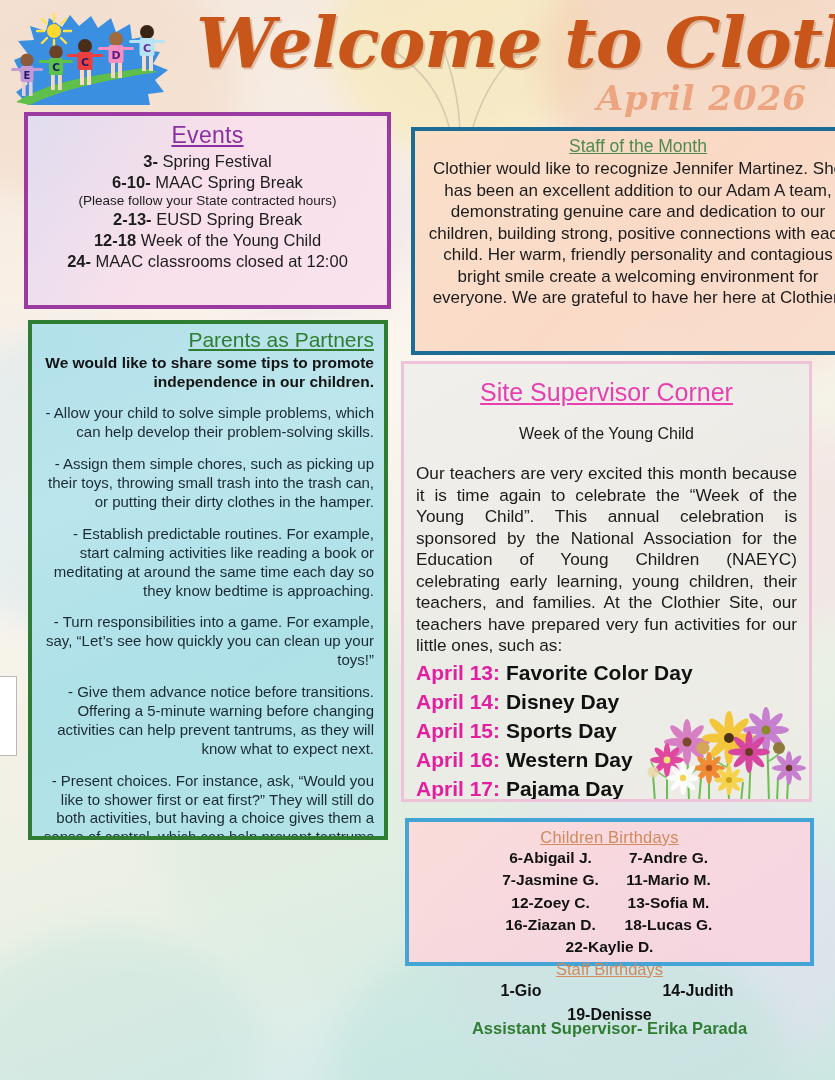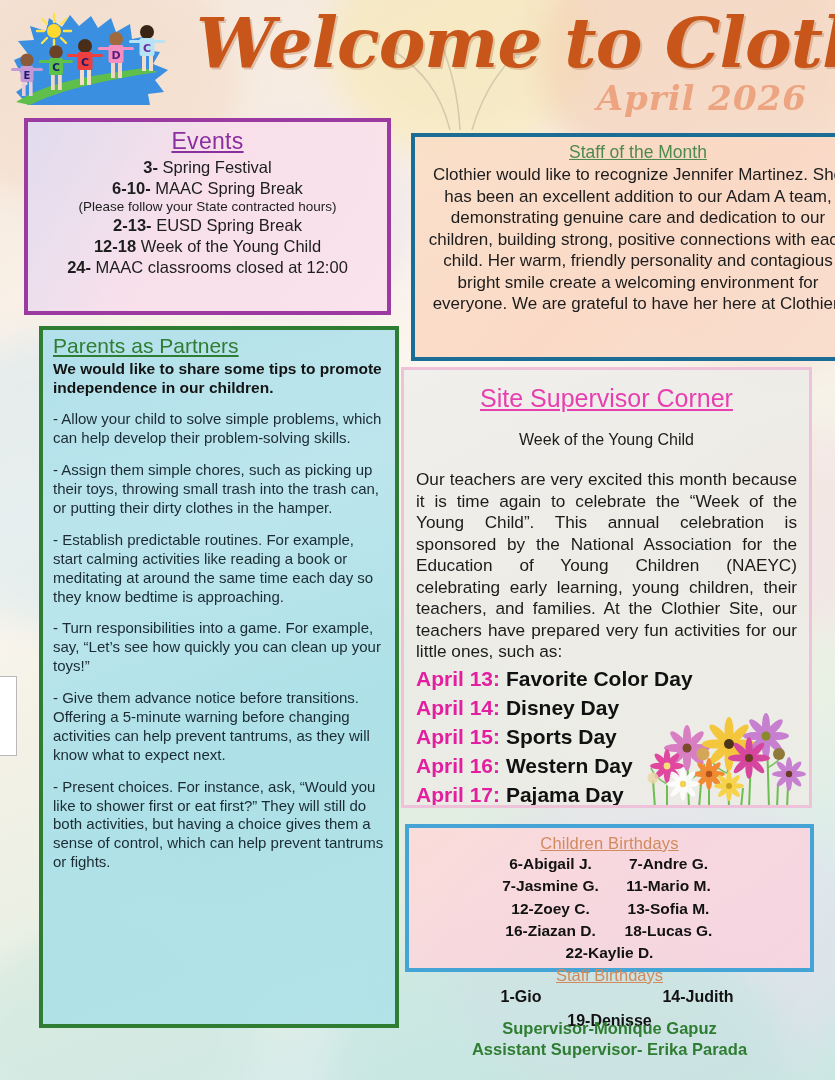--- a/index.html
+++ b/index.html
@@ -58,21 +58,21 @@
     position:absolute; right:28px; top:78px;
     font-family: "DejaVu Serif", serif;
     font-style: italic; font-weight:700;
     font-size: 34px;
     color:#eda480;
     letter-spacing:1px;
     white-space:nowrap;
   }
 
   
-  .panel { position:absolute;margin-top:6px; }
+  .panel { position:absolute; }
 
   
   #events {
     left:24px; top:112px; width:367px; height:197px;
     border:4px solid #9b3aa0;
     background: linear-gradient(120deg, rgba(223,220,241,.93) 0%, rgba(249,223,235,.93) 45%, rgba(250,226,236,.93) 100%);
     padding:6px 10px 4px 10px;
     text-align:center;
   }
   #events .hdr {
@@ -91,24 +91,24 @@
     padding:5px 12px; text-align:center;
   }
   #staff .hdr {
     font-size:17.5px; color:#4e8a4e; text-decoration:underline; font-weight:500;
     margin-bottom:1px;
   }
   #staff .body { font-size:17px; color:#1c1c1c; line-height:1.27; }
 
   
   #parents {
-    left:39px; top:320px; width:360px; height:702px;
+    left:28px; top:320px; width:360px; height:520px;
     border:4px solid #2f7d32;
     background: linear-gradient(160deg, rgba(170,222,234,.88) 0%, rgba(182,228,236,.9) 30%, rgba(167,223,232,.9) 60%, rgba(174,226,231,.9) 100%);
-    padding:4px 10px; text-align:left; overflow:hidden;
+    padding:4px 10px; text-align:right; overflow:hidden;
   }
   #parents .hdr {
     font-size:21px; color:#2f7d32; text-decoration:underline; margin-bottom:1px;
   }
   #parents .lead { font-size:15.5px; font-weight:700; color:#141414; line-height:1.24; }
   #parents p.tip {
     font-size:15px; color:#1b2b33; line-height:1.26; margin:13px 0 0 0;
   }
 
   
@@ -504,18 +504,17 @@
     <div class="srow">
       <span class="cell">1-Gio</span>
       <span class="cell">14-Judith</span>
     </div>
     <div class="srow single">
       <span class="cell">19-Denisse</span>
     </div>
   </section>
 
   <div id="footer">
-    <div>Supervisor-Monique Gapuz</div>
     <div>Assistant Supervisor- Erika Parada</div>
   </div>
 
   <div class="artifact"></div>
 </div>
 
 </body></html>

